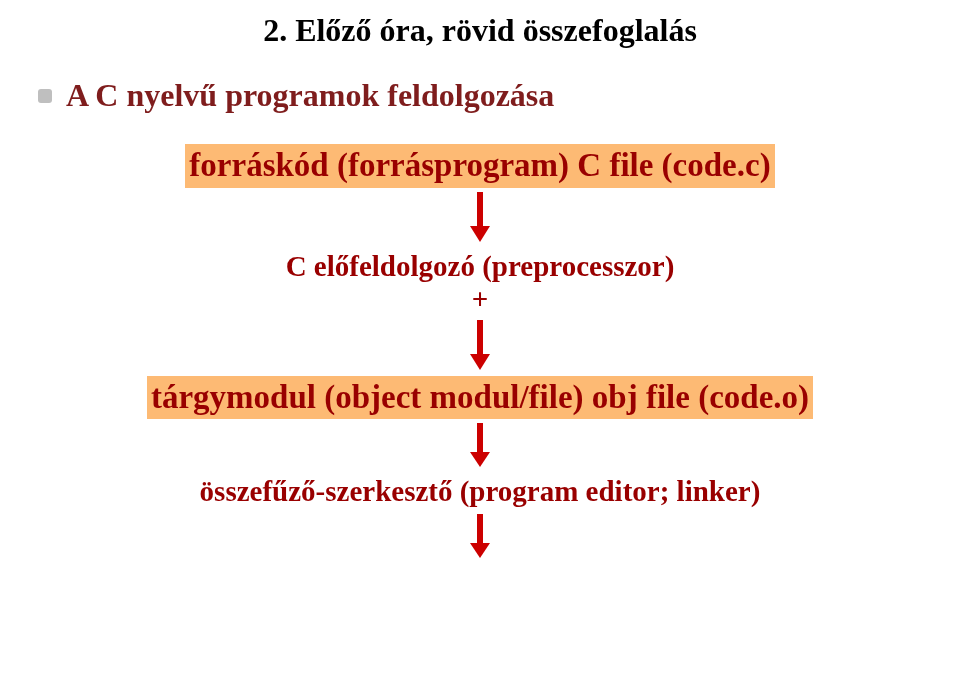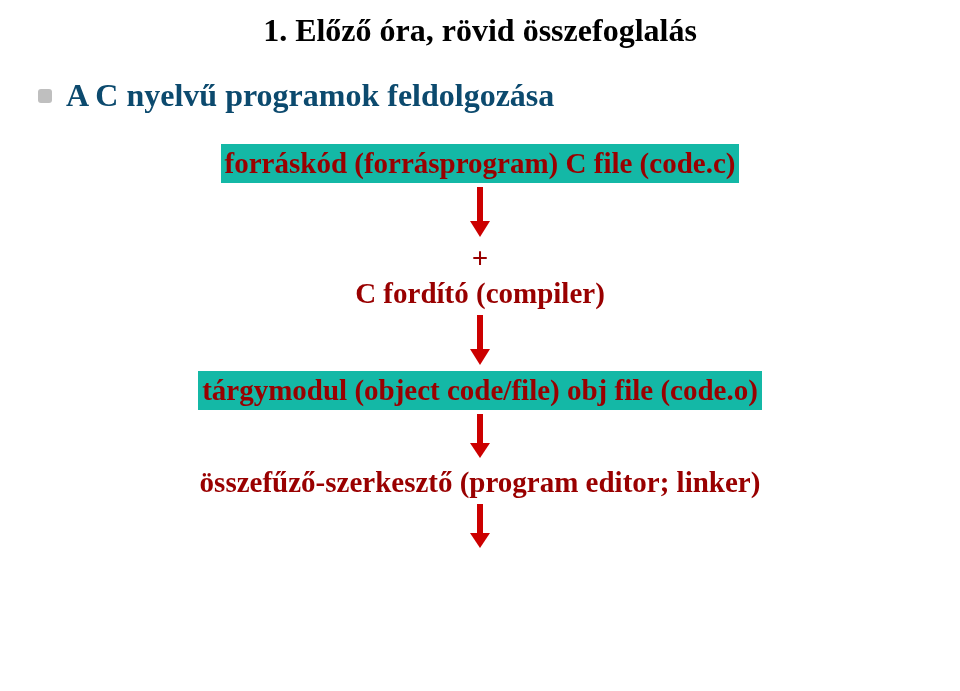--- a/index.html
+++ b/index.html
@@ -32,30 +32,30 @@
       width: 14px;
       height: 14px;
       background: #bfbfbf;
       border-radius: 3px;
       margin-right: 14px;
       flex-shrink: 0;
     }
     .subtitle {
       font-size: 32px;
       font-weight: bold;
-      color: #0c4a6e;
+      color: #7f1d1d;
     }
     .diagram {
       display: flex;
       flex-direction: column;
       align-items: center;
     }
     .box {
-      background: #14b8a6;
-      font-size: 29px;
+      background: #fdba74;
+      font-size: 33px;
       font-weight: bold;
       color: #990000;
       padding: 2px 4px;
       text-align: center;
       line-height: 1.2;
       display: inline-block;
     }
     .stage {
       font-size: 29px;
       font-weight: bold;
@@ -79,45 +79,45 @@
     .arrow-short {
       width: 24px;
       height: 44px;
       display: block;
       margin: 4px 0 6px 0;
     }
   </style>
 </head>
 <body>
 
-<div class="title">1. Előző óra, rövid összefoglalás</div>
+<div class="title">2. Előző óra, rövid összefoglalás</div>
 
 <div class="subtitle-row">
   <div class="bullet"></div>
   <div class="subtitle">A C nyelvű programok feldolgozása</div>
 </div>
 
 <div class="diagram">
 
   <div class="box">forráskód (forrásprogram) C file (code.c)</div>
 
   <svg class="arrow" viewBox="0 0 24 50">
     <rect x="9" y="0" width="6" height="34" fill="#cc0000"></rect>
     <polygon points="2,34 22,34 12,50" fill="#cc0000"></polygon>
   </svg>
 
+  <div class="stage">C előfeldolgozó (preprocesszor)</div>
   <div class="plus">+</div>
-  <div class="stage">C fordító (compiler)</div>
 
   <svg class="arrow" viewBox="0 0 24 50">
     <rect x="9" y="0" width="6" height="34" fill="#cc0000"></rect>
     <polygon points="2,34 22,34 12,50" fill="#cc0000"></polygon>
   </svg>
 
-  <div class="box">tárgymodul (object code/file) obj file (code.o)</div>
+  <div class="box">tárgymodul (object modul/file) obj file (code.o)</div>
 
   <svg class="arrow-short" viewBox="0 0 24 44">
     <rect x="9" y="0" width="6" height="29" fill="#cc0000"></rect>
     <polygon points="2,29 22,29 12,44" fill="#cc0000"></polygon>
   </svg>
 
   <div class="stage">összefűző-szerkesztő (program editor; linker)</div>
 
   <svg class="arrow-short" viewBox="0 0 24 44">
     <rect x="9" y="0" width="6" height="29" fill="#cc0000"></rect>

